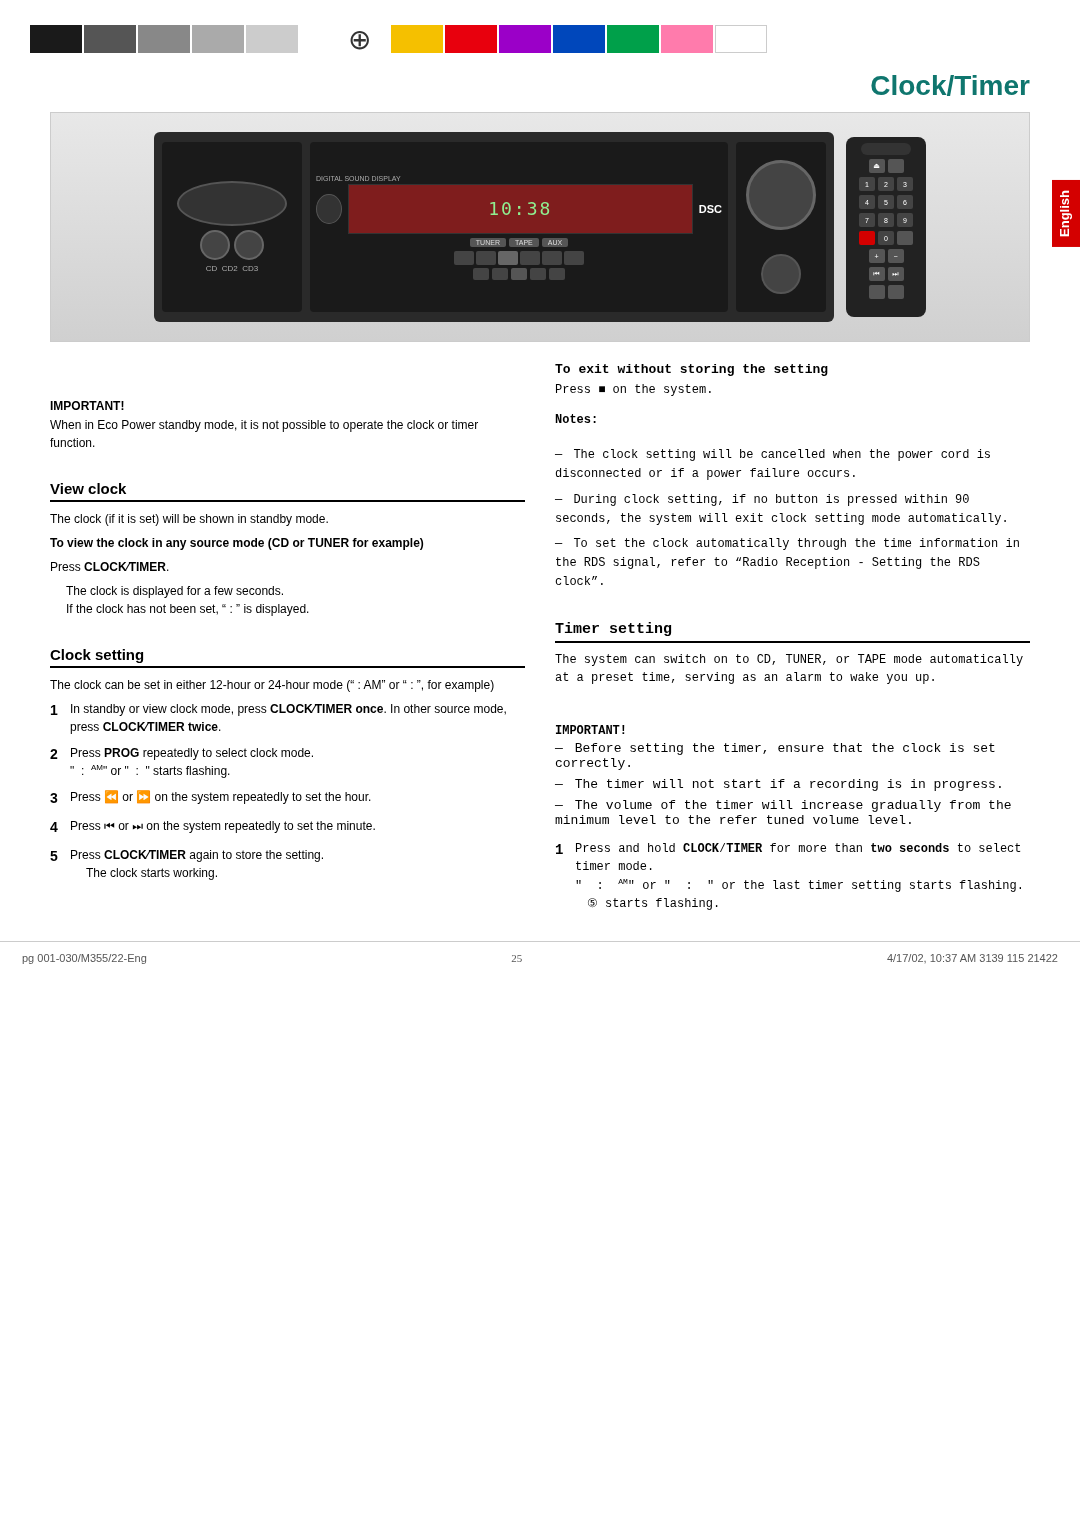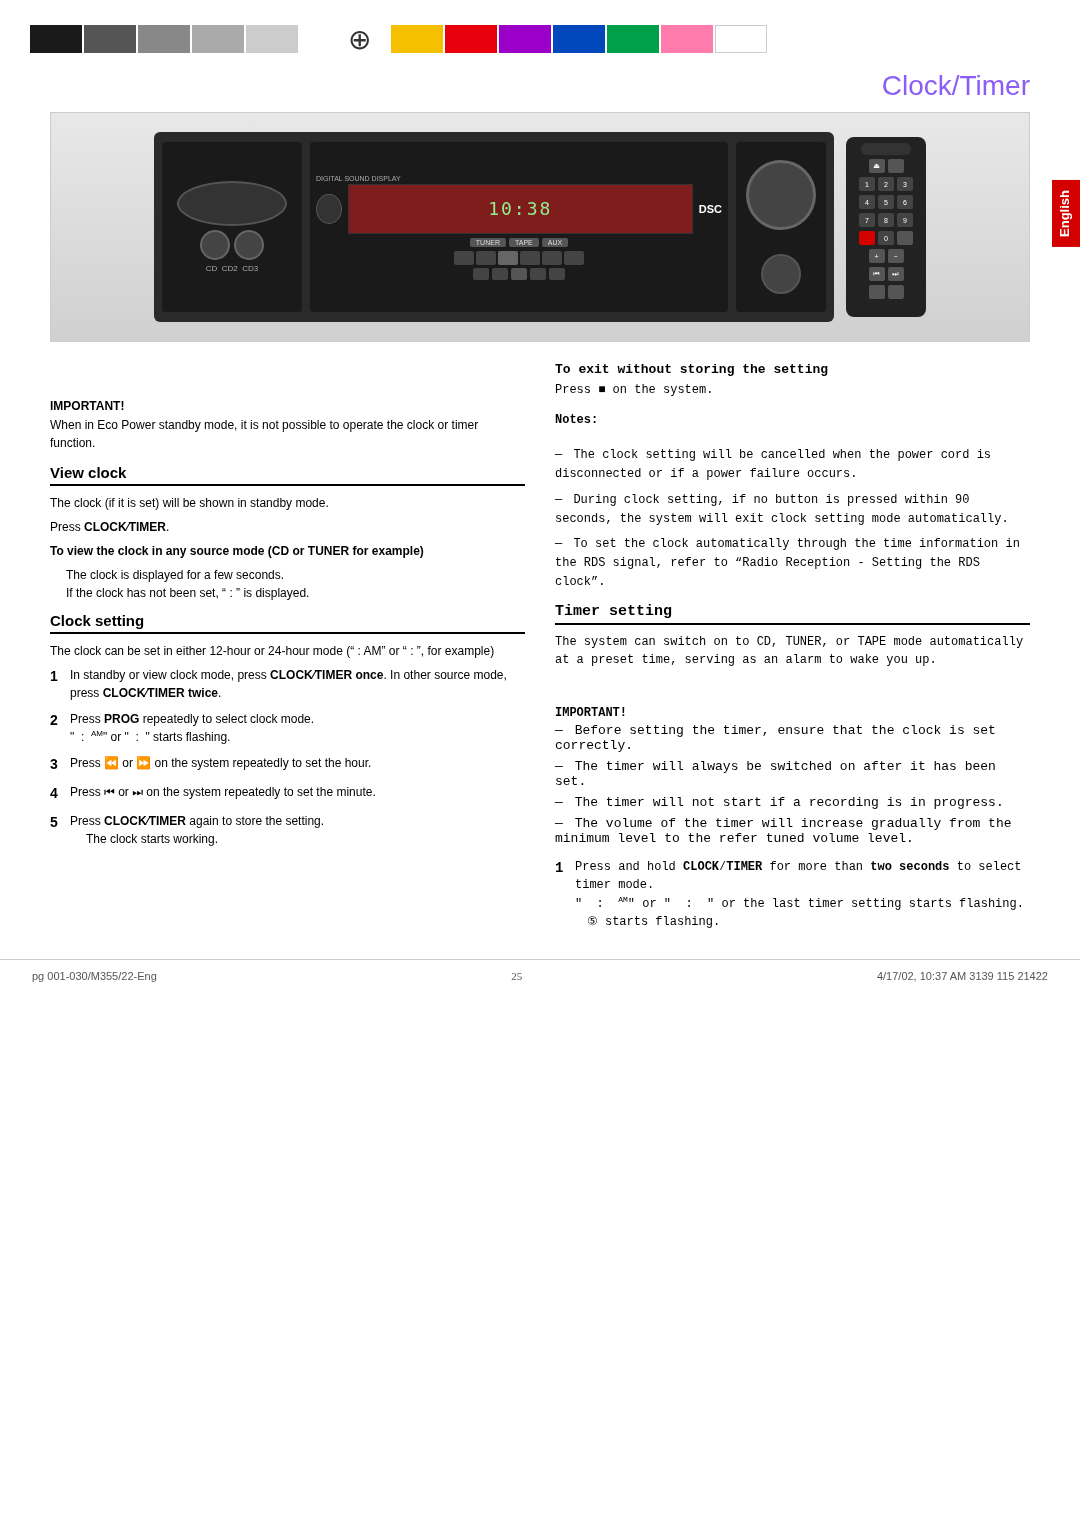--- a/index.html
+++ b/index.html
@@ -39,22 +39,22 @@
       gap: 2px;
     }
 
     
     .page-title-area {
       text-align: right;
       padding: 10px 50px 10px 0;
     }
     .page-title {
       font-size: 28px;
-      font-weight: normal;
-      color: #8b5cf6;
+      font-weight: bold;
+      color: #0f766e;
     }
 
     
     .english-tab {
       position: absolute;
       right: 0;
       top: 180px;
       background: #d40000;
       color: white;
       font-weight: bold;
@@ -225,21 +225,21 @@
       line-height: 1.5;
     }
 
     
     .section-heading {
       font-size: 15px;
       font-weight: bold;
       border-bottom: 2px solid #000;
       padding-bottom: 3px;
       margin-bottom: 8px;
-      margin-top: 10px;
+      margin-top: 28px;
     }
 
     .body-text {
       font-size: 12px;
       line-height: 1.5;
       margin-bottom: 6px;
     }
 
     .bold-text {
       font-weight: bold;
@@ -292,21 +292,21 @@
     .note-dash {
       display: inline-block;
       margin-right: 4px;
     }
 
     
     .page-footer {
       display: flex;
       justify-content: space-between;
       align-items: center;
-      padding: 10px 32px;
+      padding: 10px 22px;
       border-top: 1px solid #ccc;
       margin-top: 20px;
       font-size: 11px;
     }
     .footer-left {
       color: #555;
     }
     .footer-center {
       color: #555;
       font-family: Liberation Serif, serif;
@@ -448,25 +448,25 @@
 
       <div class="important-block">
         <div class="important-title">IMPORTANT!</div>
         <div class="important-text">When in Eco Power standby mode, it is not possible to operate the clock or timer function.</div>
       </div>
 
       <div class="section-heading">View clock</div>
 
       <div class="body-text">The clock (if it is set) will be shown in standby mode.</div>
 
+      <div class="body-text bold-text">
+        <span>To view the clock in any source mode (CD or TUNER for example)</span>
+      </div>
       <div class="body-text">
         Press <strong>CLOCK⁄TIMER</strong>.
-      </div>
-      <div class="body-text bold-text">
-        <span>To view the clock in any source mode (CD or TUNER for example)</span>
       </div>
       <div class="indented">The clock is displayed for a few seconds.</div>
       <div class="indented">If the clock has not been set, “  :  ” is displayed.</div>
 
       <div class="section-heading">Clock setting</div>
 
       <div class="body-text">The clock can be set in either 12-hour or 24-hour mode (“  :  AM” or “  :  ”, for example)</div>
 
       <div class="numbered-item">
         <span class="number-label">1</span>
@@ -534,24 +534,20 @@
 
       <div class="section-heading">Timer setting</div>
 
       <div class="body-text">The system can switch on to CD, TUNER, or TAPE mode automatically at a preset time, serving as an alarm to wake you up.</div>
 
       <div class="important-block">
         <div class="important-title">IMPORTANT!</div>
         <div class="note-item">
           <span class="note-dash">—</span>
           <span>Before setting the timer, ensure that the clock is set correctly.</span>
-        </div>
-        <div class="note-item">
-          <span class="note-dash">—</span>
-          <span>The timer will always be switched on after it has been set.</span>
         </div>
         <div class="note-item">
           <span class="note-dash">—</span>
           <span>The timer will not start if a recording is in progress.</span>
         </div>
         <div class="note-item">
           <span class="note-dash">—</span>
           <span>The volume of the timer will increase gradually from the minimum level to the refer tuned volume level.</span>
         </div>
       </div>

